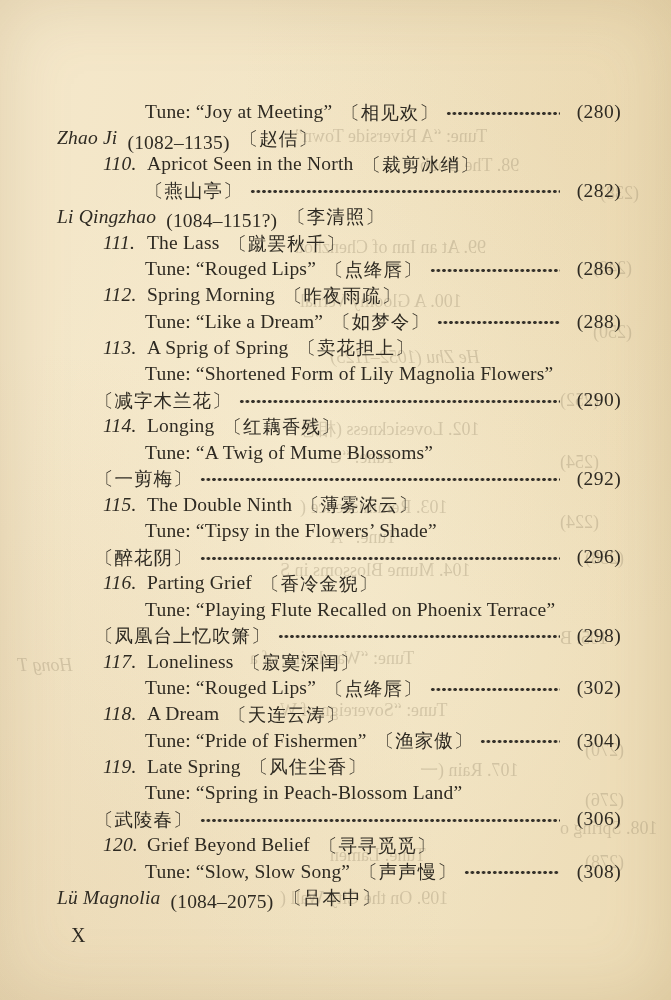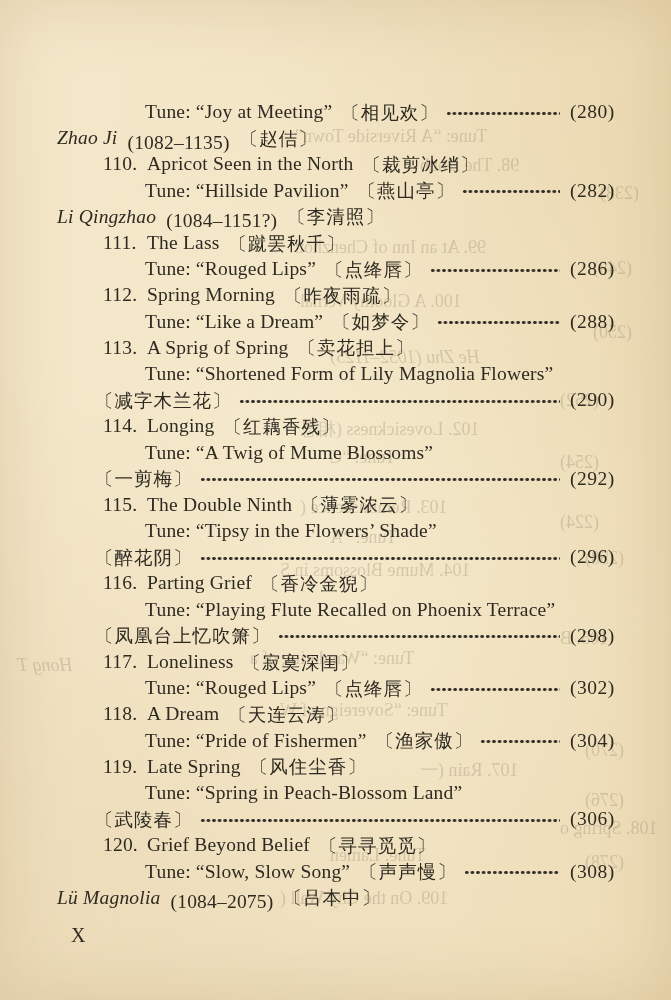--- a/index.html
+++ b/index.html
@@ -42,37 +42,37 @@
     align-items:center;
     height:26.2px;
     white-space:nowrap;
   }
   .row.author{padding-left:0;}
   .row.item{padding-left:46px;}
   .row.tune{padding-left:88px;}
   .row.cnpage{padding-left:38px;}
   .name{font-style:italic;margin-right:10px;text-align:center;}
   .dates{margin-right:10px;margin-top:9px;}
-  .num{display:inline-block;min-width:44px;}
+  .num{display:inline-block;min-width:44px;font-style:italic;}
   .en{margin-right:9px;}
   .cn{font-size:18.5px;letter-spacing:1px;}
   .leader{
     flex:1 1 auto;
     align-self:stretch;
     margin:0 10px 0 7px;
     min-width:18px;
     background-image:radial-gradient(circle, #35312a 1.5px, rgba(0,0,0,0) 1.9px);
     background-size:5.6px 9px;
     background-repeat:repeat-x;
     background-position:0 56%;
   }
   .pg{
     flex:0 0 auto;
     width:58px;
-    text-align:left;
+    text-align:center;
     letter-spacing:.5px;
   }
   .folio{
     position:absolute;
     left:71px;top:924px;
     font-size:20px;
     letter-spacing:1px;
   }
 </style>
 </head>
@@ -120,21 +120,20 @@
         <span class="name">Zhao Ji</span>
         <span class="dates">(1082–1135)</span>
         <span class="cn">〔赵佶〕</span>
       </div>
       <div class="row item">
         <span class="num">110.</span>
         <span class="en">Apricot Seen in the North</span>
         <span class="cn">〔裁剪冰绡〕</span>
       </div>
       <div class="row tune">
-        <span class="en">Tune: “Hillside Pavilion”</span>
         <span class="cn">〔燕山亭〕</span>
         <span class="leader"></span>
         <span class="pg">(282)</span>
       </div>
       <div class="row author">
         <span class="name">Li Qingzhao</span>
         <span class="dates">(1084–1151?)</span>
         <span class="cn">〔李清照〕</span>
       </div>
       <div class="row item">

